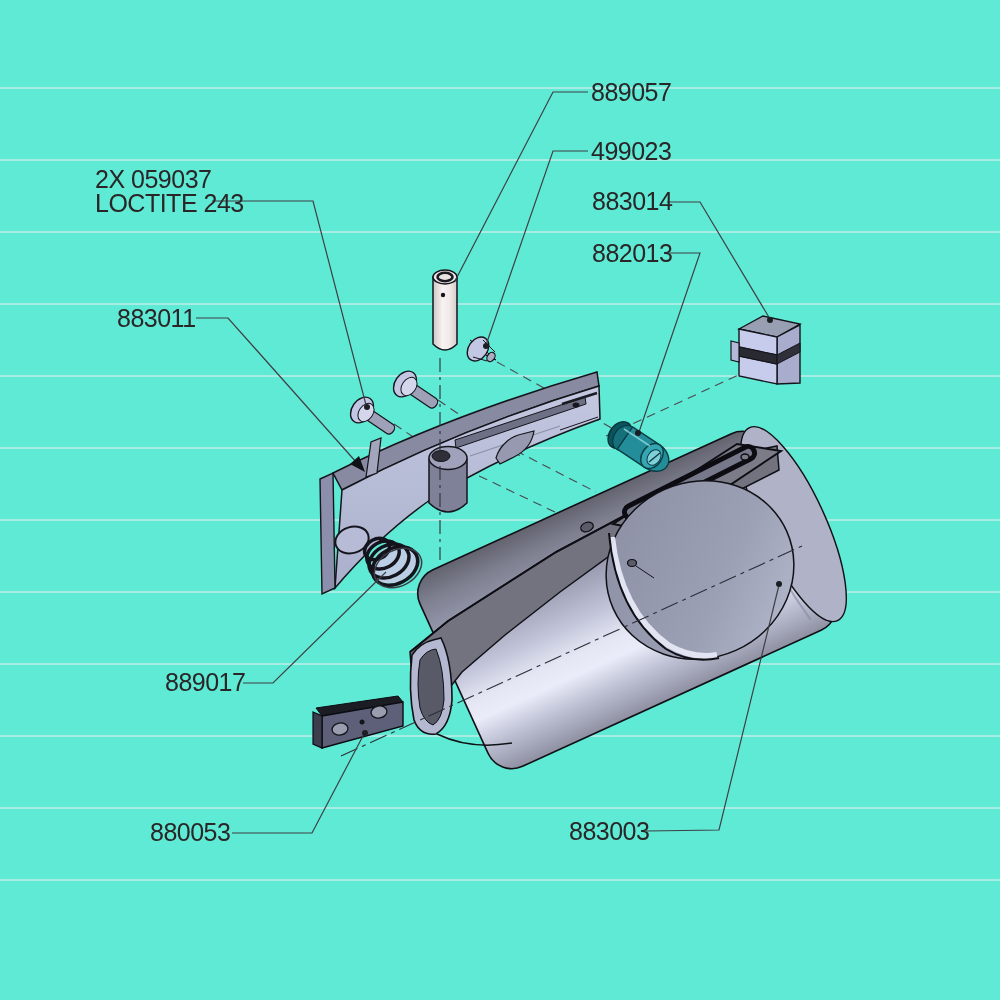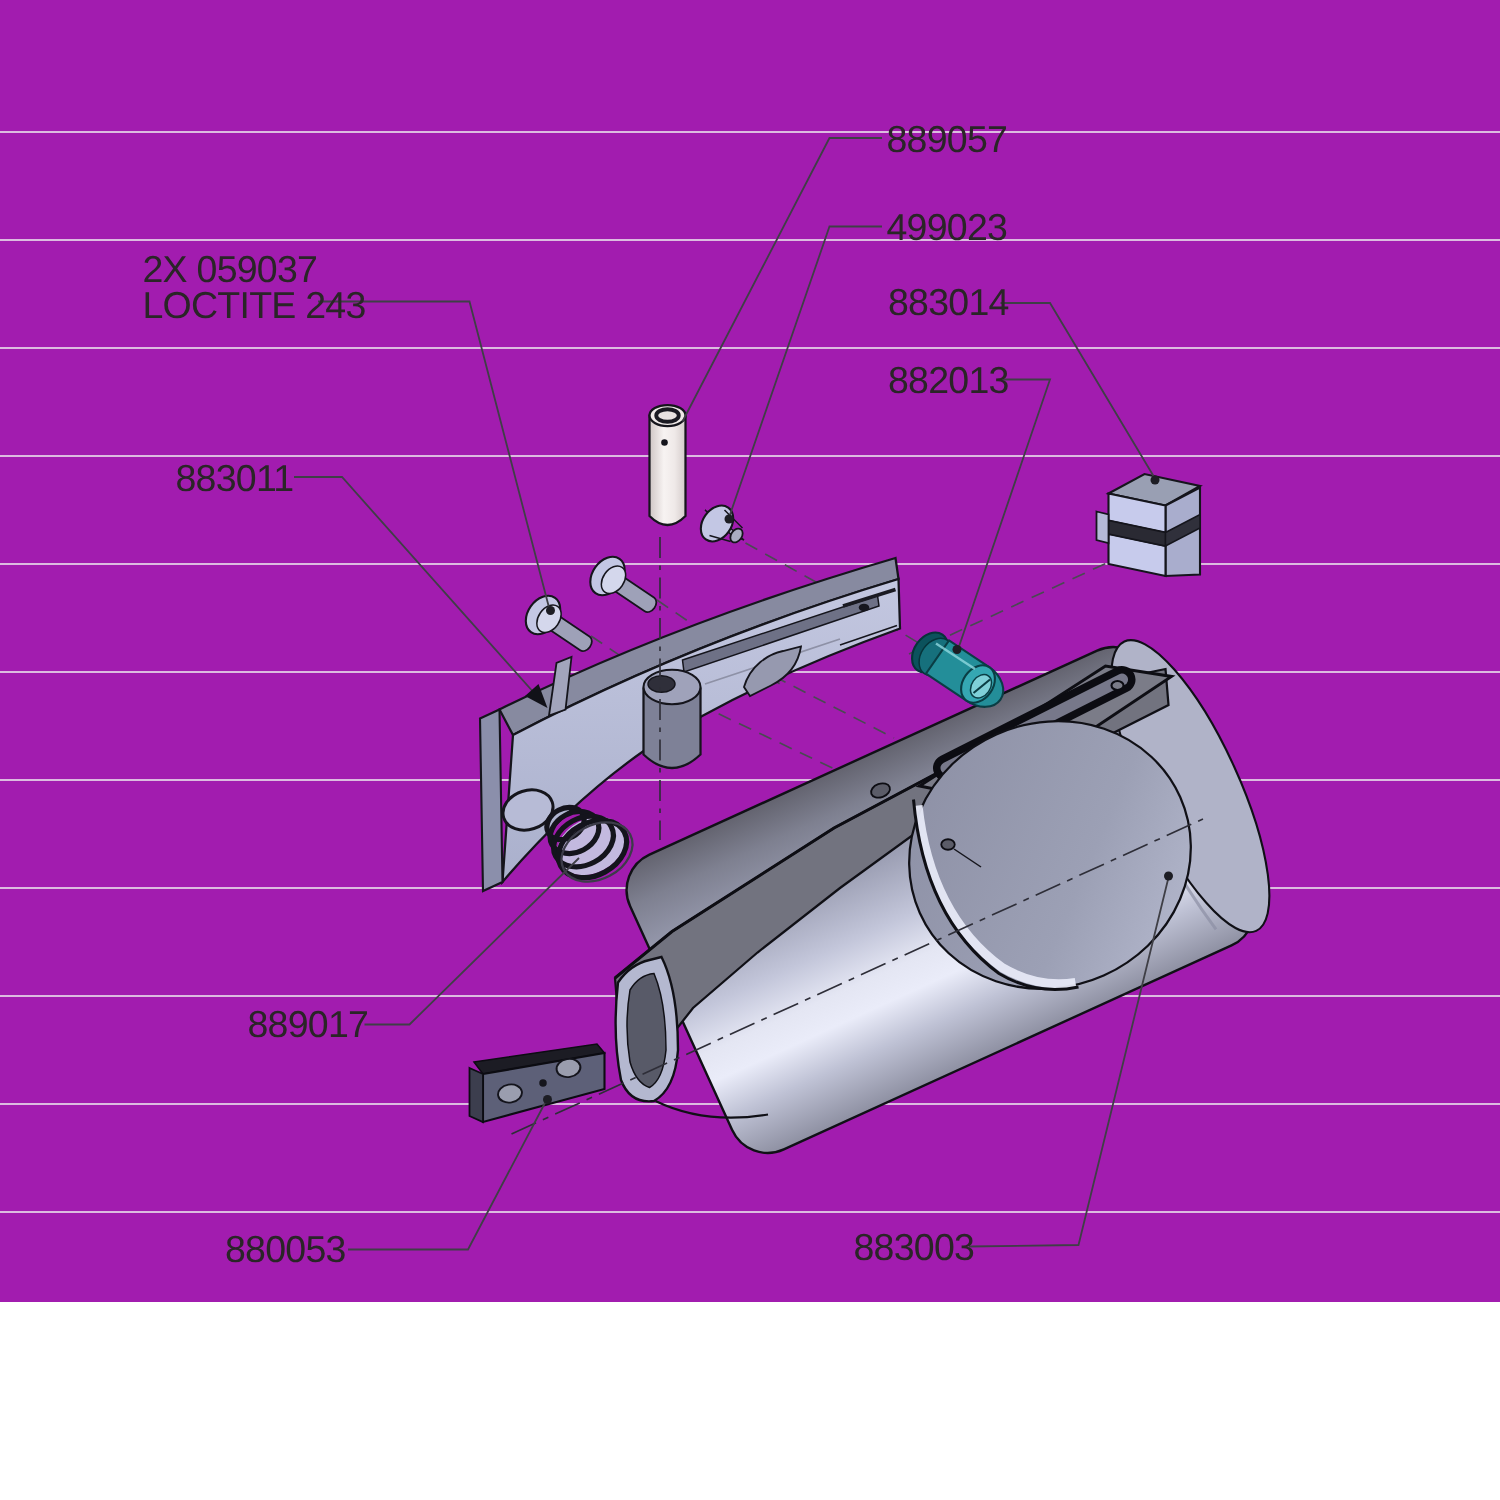--- a/index.html
+++ b/index.html
@@ -1,16 +1,16 @@
 <!DOCTYPE html>
 <html><head>
 <meta charset="utf-8">
 <style>
   html,body{margin:0;padding:0;background:#fff;}
-  .stage{position:relative;width:1000px;height:868px;background:#a21caf;overflow:hidden;
+  .stage{position:relative;width:1000px;height:1000px;background:#5eead4;overflow:hidden;
          font-family:"Liberation Sans", sans-serif;}
   svg{position:absolute;left:0;top:0;}
   text.callout{font-family:"Liberation Sans", sans-serif;font-size:25px;letter-spacing:-0.5px;}
 </style>
 </head>
 <body>
 
 <div class="stage">
 <svg width="1000" height="1000" viewBox="0 0 1000 1000">
   <defs>

